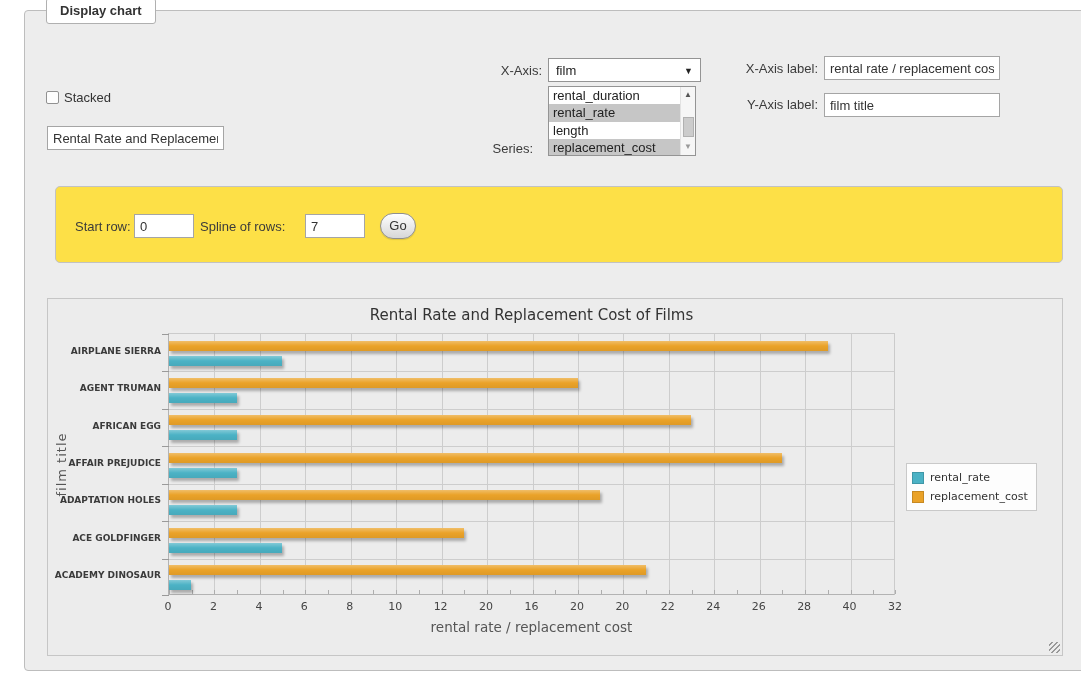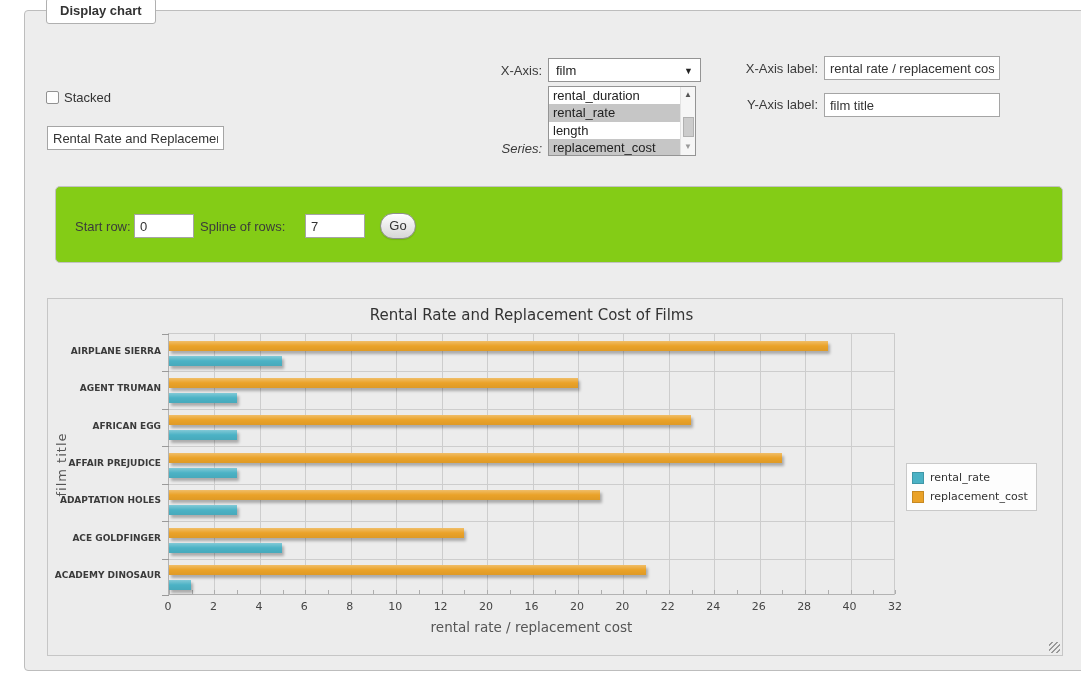--- a/index.html
+++ b/index.html
@@ -22,21 +22,21 @@
     border-radius:50%; background:#444; }
   #stacked-row { position:absolute; left:21px; top:79px; display:flex; align-items:center; gap:5px; }
   .checkbox { width:13px; height:13px; border:1px solid #919191; border-radius:2px; background:#fdfdfd; }
 
   input.txt { position:absolute; border:1px solid #a5a5a5; background:#fff; font-family:"Liberation Sans",sans-serif;
     font-size:13px; color:#333; padding:2px 5px; outline:none; }
   #title-input { left:22px; top:115px; width:177px; height:24px; }
 
   .ctl-label { position:absolute; font-size:13px; color:#3b3b3b; text-align:right; }
   #xaxis-label-text  { left:417px; top:52px;  width:100px; }
-  #series-label-text { left:417px; top:130px; width:100px;font-style:italic; }
+  #series-label-text { left:408px; top:130px; width:100px; }
   #xlab-text { left:669px; top:50px; width:124px; }
   #ylab-text { left:669px; top:86px; width:124px; }
 
   
   #xaxis-select { position:absolute; left:523px; top:47px; width:153px; height:24px;
     background:#fff; border:1px solid #949494; }
   #xaxis-select .sel-val { position:absolute; left:7px; top:4px; font-size:13px; color:#222; }
   #xaxis-select .sel-arrow { position:absolute; right:7px; top:7px; font-size:9px; color:#222; }
 
   
@@ -51,21 +51,21 @@
   .sb-up { top:1px; color:#555; }
   .sb-down { bottom:1px; color:#9a9a9a; }
   #sb-thumb { position:absolute; left:2px; top:30px; width:11px; height:20px;
     background:#ccc; border:1px solid #b1b1b1; }
 
   #xlab-input { left:799px; top:45px; width:176px; height:24px; }
   #ylab-input { left:799px; top:82px; width:176px; height:24px; }
 
   
   #row-panel { position:absolute; left:30px; top:175px; width:1008px; height:77px;
-    background:#84cc16; border:1px solid #c2c2c2; border-radius:5px; }
+    background:#fde047; border:1px solid #c2c2c2; border-radius:5px; }
   #row-panel .ctl-label { text-align:left; }
   #start-row-label { left:19px; top:32px; width:70px; }
   #start-row-input { position:absolute; left:78px; top:27px; width:60px; height:24px; }
   #num-rows-label { left:144px; top:32px; width:105px; }
   #num-rows-input { position:absolute; left:249px; top:27px; width:60px; height:24px; }
   #go-button { position:absolute; left:324px; top:26px; width:36px; height:26px;
     border:1px solid #8f8f8f; border-radius:13px; background:linear-gradient(#fefefe,#d7d7d7);
     font-size:13px; color:#333; text-align:center; line-height:24px; cursor:pointer;
     box-shadow:0 1px 1px rgba(0,0,0,0.12); }
 

